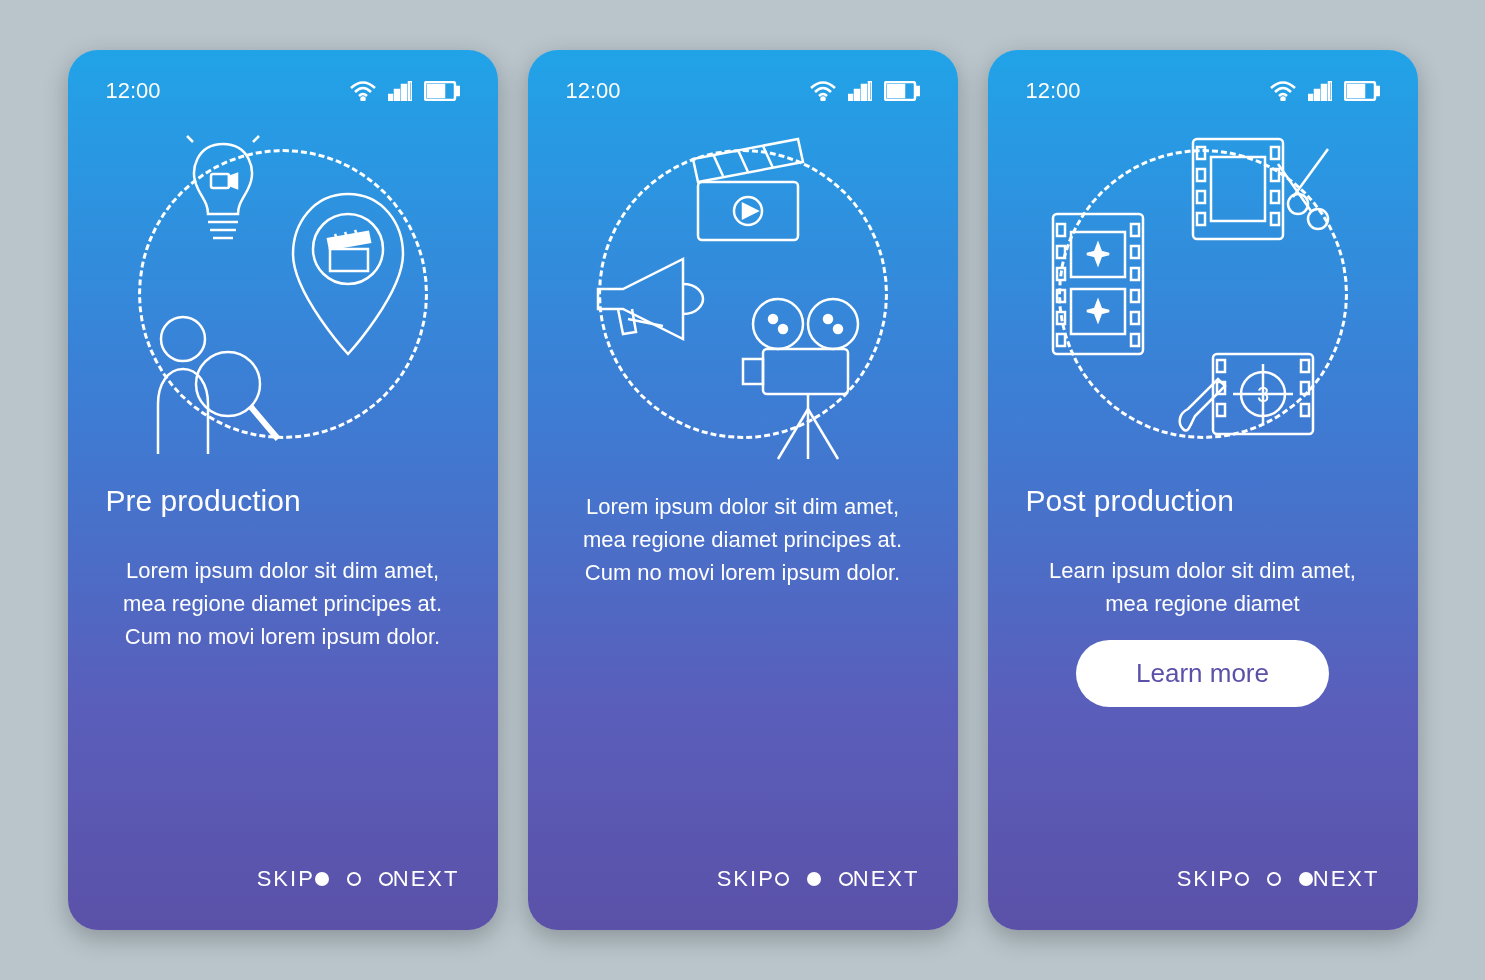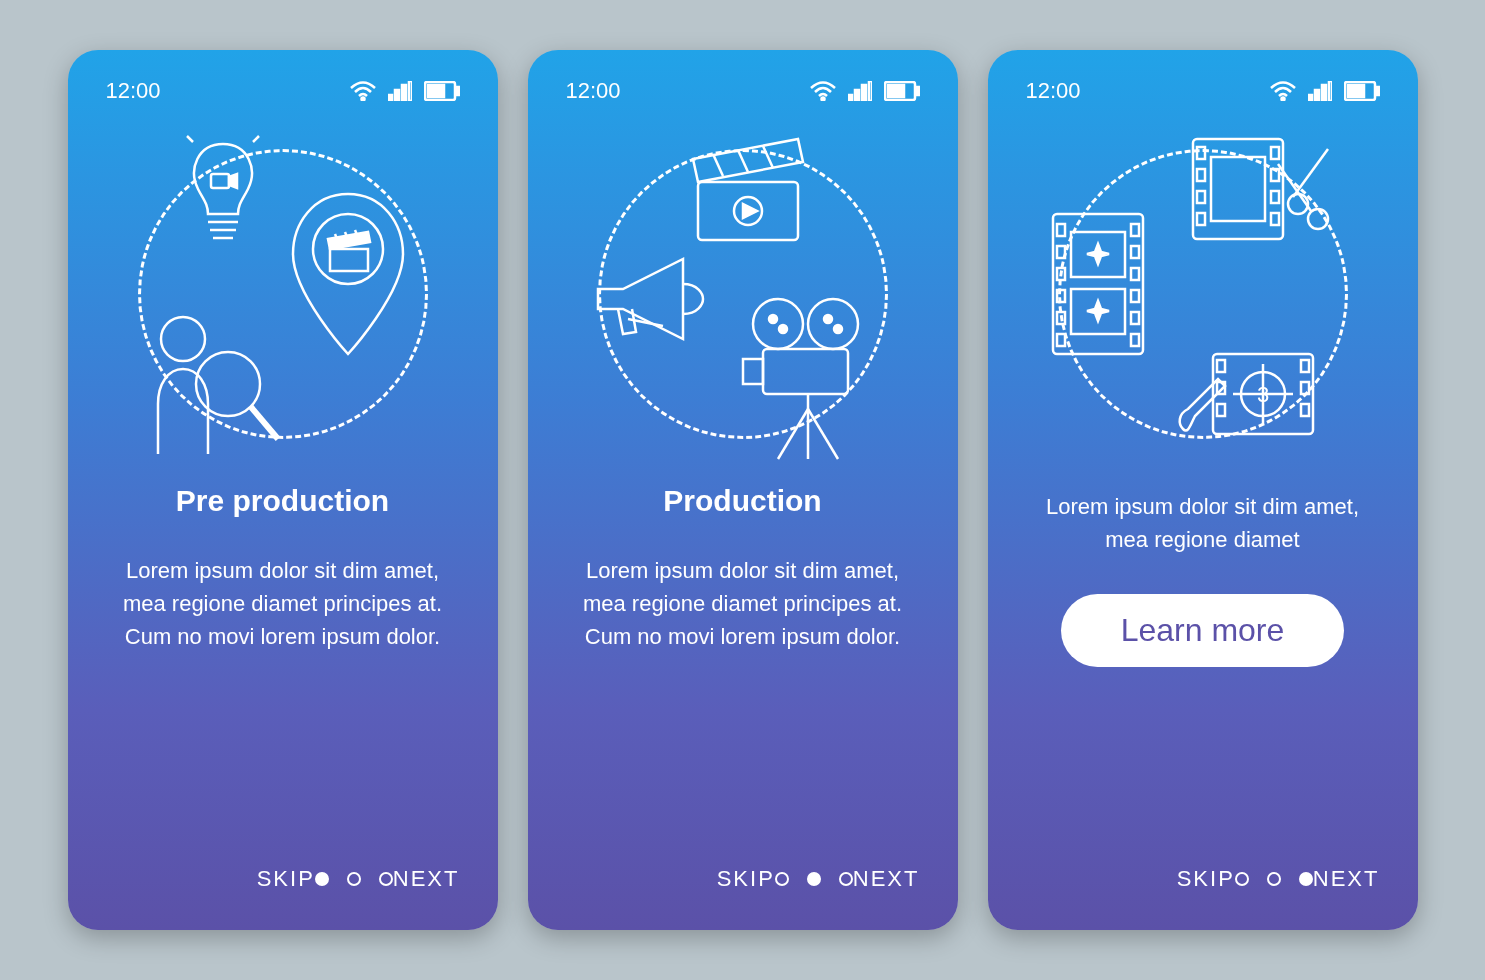--- a/index.html
+++ b/index.html
@@ -2,23 +2,23 @@
 <html><head>
 <meta charset="utf-8">
 <style>
 *{box-sizing:border-box;margin:0;padding:0}
 body{background:#B9C5CB;width:1485px;height:980px;font-family:Arial,Helvetica,sans-serif;display:flex;justify-content:center;align-items:center;gap:30px}
 .phone{width:430px;height:880px;border-radius:30px;background:linear-gradient(180deg,#21A3E8 0%,#3D7DD4 40%,#5A5EBA 75%,#5B51A8 100%);position:relative;color:#fff;padding:28px 38px;display:flex;flex-direction:column;box-shadow:0 8px 24px rgba(0,0,0,0.25)}
 .status-bar{display:flex;justify-content:space-between;align-items:center;font-size:22px;font-weight:400}
 .status-icons{display:flex;gap:12px;align-items:center}
 .illustration{width:300px;height:300px;margin:40px auto 10px;position:relative;display:flex;justify-content:center;align-items:center}
 .dashed-circle{position:absolute;width:290px;height:290px;border:3px dashed #fff;border-radius:50%;top:5px;left:5px}
-.title{font-size:30px;text-align:center;margin-top:30px;font-weight:700}
+.title{font-size:30px;text-align:left;margin-top:30px;font-weight:400}
 .body-text{font-size:22px;text-align:center;margin-top:36px;line-height:1.5;padding:0 10px}
-.learn-btn{background:#fff;color:#5B51A8;border:none;border-radius:40px;padding:18px 60px;font-size:32px;margin:38px auto 0;cursor:pointer;display:block}
+.learn-btn{background:#fff;color:#5B51A8;border:none;border-radius:40px;padding:18px 60px;font-size:26px;margin:20px auto 0;cursor:pointer;display:block}
 .nav{margin-top:auto;display:flex;justify-content:flex-end;align-items:center;padding-bottom:10px}
 .nav span{font-size:22px;letter-spacing:2px}
 .dots{display:flex;gap:18px}
 .dot{width:14px;height:14px;border:2px solid #fff;border-radius:50%}
 .dot.active{background:#fff}
 svg{stroke:#fff;fill:none;stroke-width:2.5}
 .icon-group{position:absolute}
 </style>
 </head>
 <body>
@@ -132,21 +132,20 @@
         <circle cx="95" cy="25" r="4" fill="#fff"></circle>
         <circle cx="105" cy="35" r="4" fill="#fff"></circle>
         <rect x="30" y="55" width="85" height="45" rx="4"></rect>
         <rect x="10" y="65" width="20" height="25"></rect>
         <line x1="75" y1="100" x2="75" y2="115"></line>
         <line x1="75" y1="115" x2="45" y2="165"></line>
         <line x1="75" y1="115" x2="105" y2="165"></line>
         <line x1="75" y1="115" x2="75" y2="165"></line>
       </svg>
   </div>
-  <h2 class="title">Production</h2>
   <p class="body-text">Lorem ipsum dolor sit dim amet, mea regione diamet principes at. Cum no movi lorem ipsum dolor.</p>
   <div class="nav">
     <span>SKIP</span>
     <div class="dots">
       <div class="dot"></div>
       <div class="dot active"></div>
       <div class="dot"></div>
     </div>
     <span>NEXT</span>
   </div>
@@ -218,21 +217,22 @@
         <rect x="138" y="26" width="8" height="12"></rect>
         <rect x="138" y="48" width="8" height="12"></rect>
         <rect x="138" y="70" width="8" height="12"></rect>
         <circle cx="100" cy="60" r="22"></circle>
         <text x="100" y="68" font-size="22" fill="#fff" stroke="none" text-anchor="middle">3</text>
         <line x1="70" y1="60" x2="130" y2="60"></line>
         <line x1="100" y1="30" x2="100" y2="90"></line>
         <path d="M20 95 C15 90 15 80 25 75 L55 45 L62 52 L32 82 C27 92 25 100 20 95 Z"></path>
       </svg>
   </div>
-  <p class="body-text">Lorem ipsum dolor sit dim amet, mea regione diamet</p>
+  <h2 class="title">Post production</h2>
+  <p class="body-text">Learn ipsum dolor sit dim amet, mea regione diamet</p>
   <button class="learn-btn">Learn more</button>
   <div class="nav">
     <span>SKIP</span>
     <div class="dots">
       <div class="dot"></div>
       <div class="dot"></div>
       <div class="dot active"></div>
     </div>
     <span>NEXT</span>
   </div>

